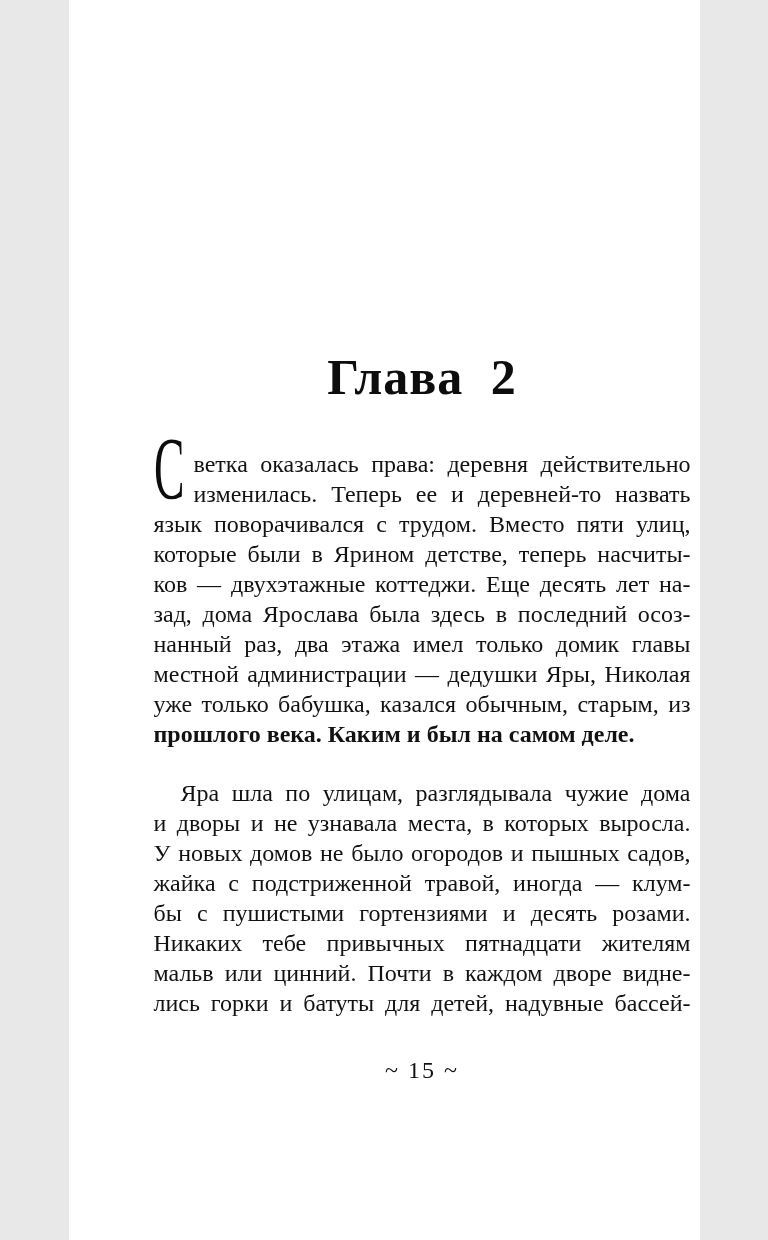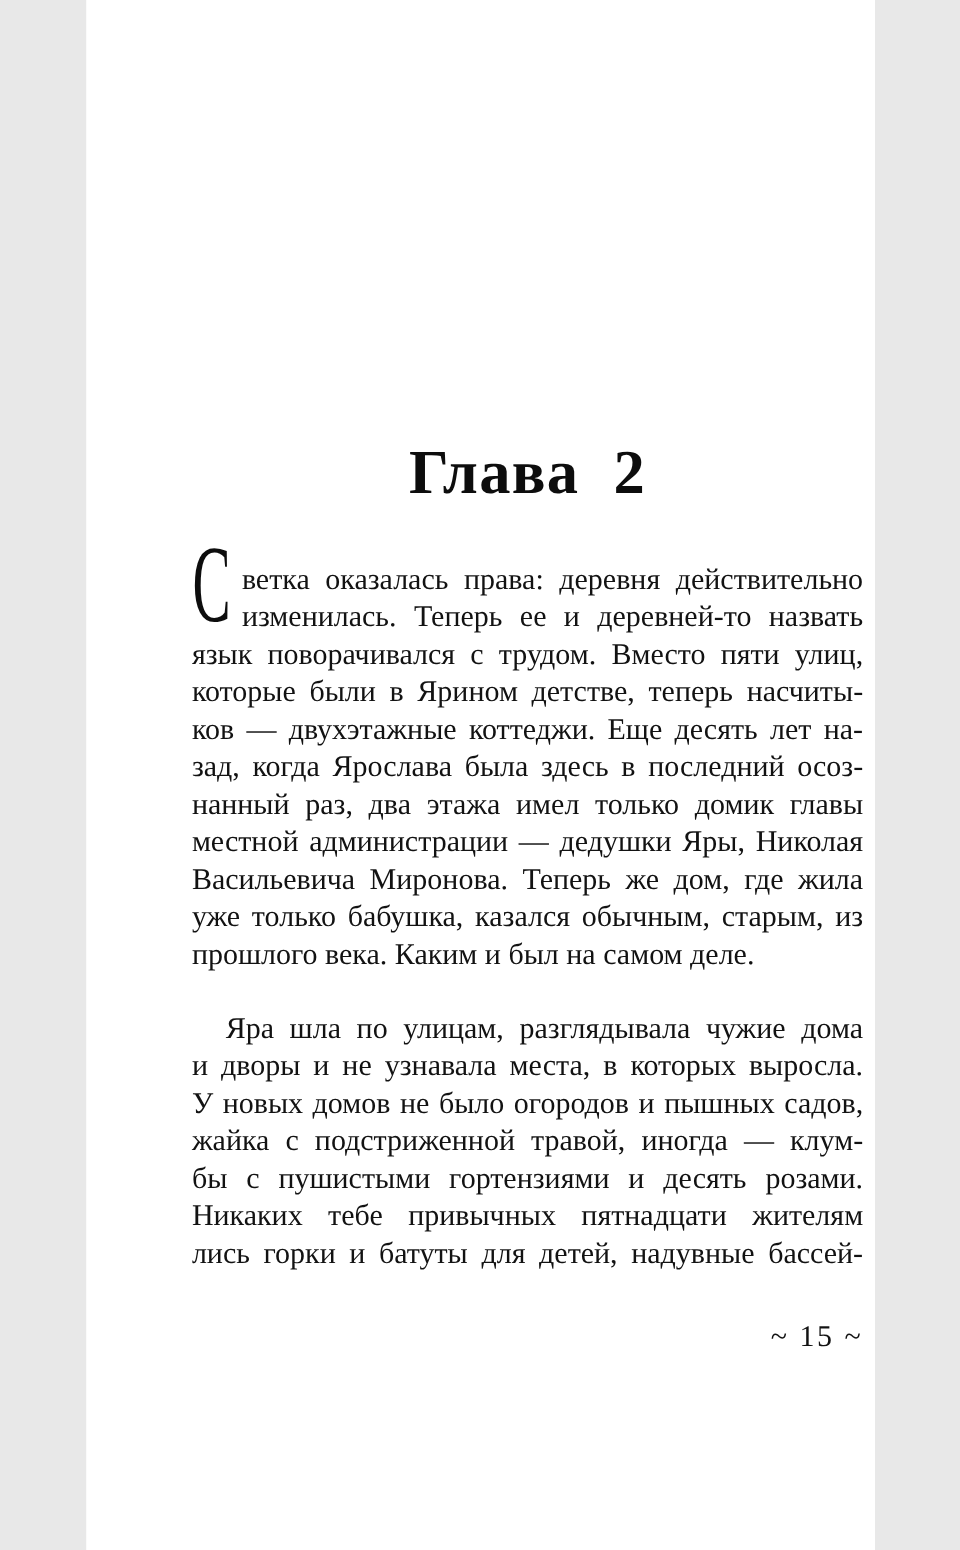--- a/index.html
+++ b/index.html
@@ -36,20 +36,21 @@
   }
   .para { margin: 0; }
   .line {
     text-align: justify;
     text-align-last: justify;
     height: 30px;
     white-space: nowrap;
   }
   .line.endpara {
     text-align-last: left;
+    font-weight: bold;
   }
   .para.indented .line:first-child {
     text-indent: 27px;
     margin-top: 29px;
   }
   .dropcap {
     float: left;
     width: 40px;
     height: 60px;
     margin-top: -11px;
@@ -57,21 +58,21 @@
     line-height: 62px;
     font-weight: normal;
     transform: scaleX(0.52);
     transform-origin: 0 0;
     color: #0d0d0d;
   }
   .page-number {
     margin-top: 38px;
     font-size: 24px;
     line-height: 28px;
-    text-align: right;
+    text-align: center;
     letter-spacing: 2px;
     color: #121212;
   }
 </style>
 </head>
 <body>
 
 <div class="page">
   <div class="content">
 
@@ -79,35 +80,35 @@
 
     <div class="bodytext">
 
       <div class="para">
         <div class="dropcap">С</div>
         <div class="line">ветка оказалась права: деревня действительно</div>
         <div class="line">изменилась. Теперь ее и деревней-то назвать</div>
         <div class="line">язык поворачивался с трудом. Вместо пяти улиц,</div>
         <div class="line">которые были в Ярином детстве, теперь насчиты-</div>
         <div class="line">ков — двухэтажные коттеджи. Еще десять лет на-</div>
-        <div class="line">зад, когда Ярослава была здесь в последний осоз-</div>
+        <div class="line">зад, дома Ярослава была здесь в последний осоз-</div>
         <div class="line">нанный раз, два этажа имел только домик главы</div>
         <div class="line">местной администрации — дедушки Яры, Николая</div>
-        <div class="line">Васильевича Миронова. Теперь же дом, где жила</div>
         <div class="line">уже только бабушка, казался обычным, старым, из</div>
         <div class="line endpara">прошлого века. Каким и был на самом деле.</div>
       </div>
 
       <div class="para indented">
         <div class="line">Яра шла по улицам, разглядывала чужие дома</div>
         <div class="line">и дворы и не узнавала места, в которых выросла.</div>
         <div class="line">У новых домов не было огородов и пышных садов,</div>
         <div class="line">жайка с подстриженной травой, иногда — клум-</div>
         <div class="line">бы с пушистыми гортензиями и десять розами.</div>
         <div class="line">Никаких тебе привычных пятнадцати жителям</div>
+        <div class="line">мальв или цинний. Почти в каждом дворе видне-</div>
         <div class="line">лись горки и батуты для детей, надувные бассей-</div>
       </div>
 
     </div>
 
     <div class="page-number">~ 15 ~</div>
   </div>
 </div>
 
 </body></html>

